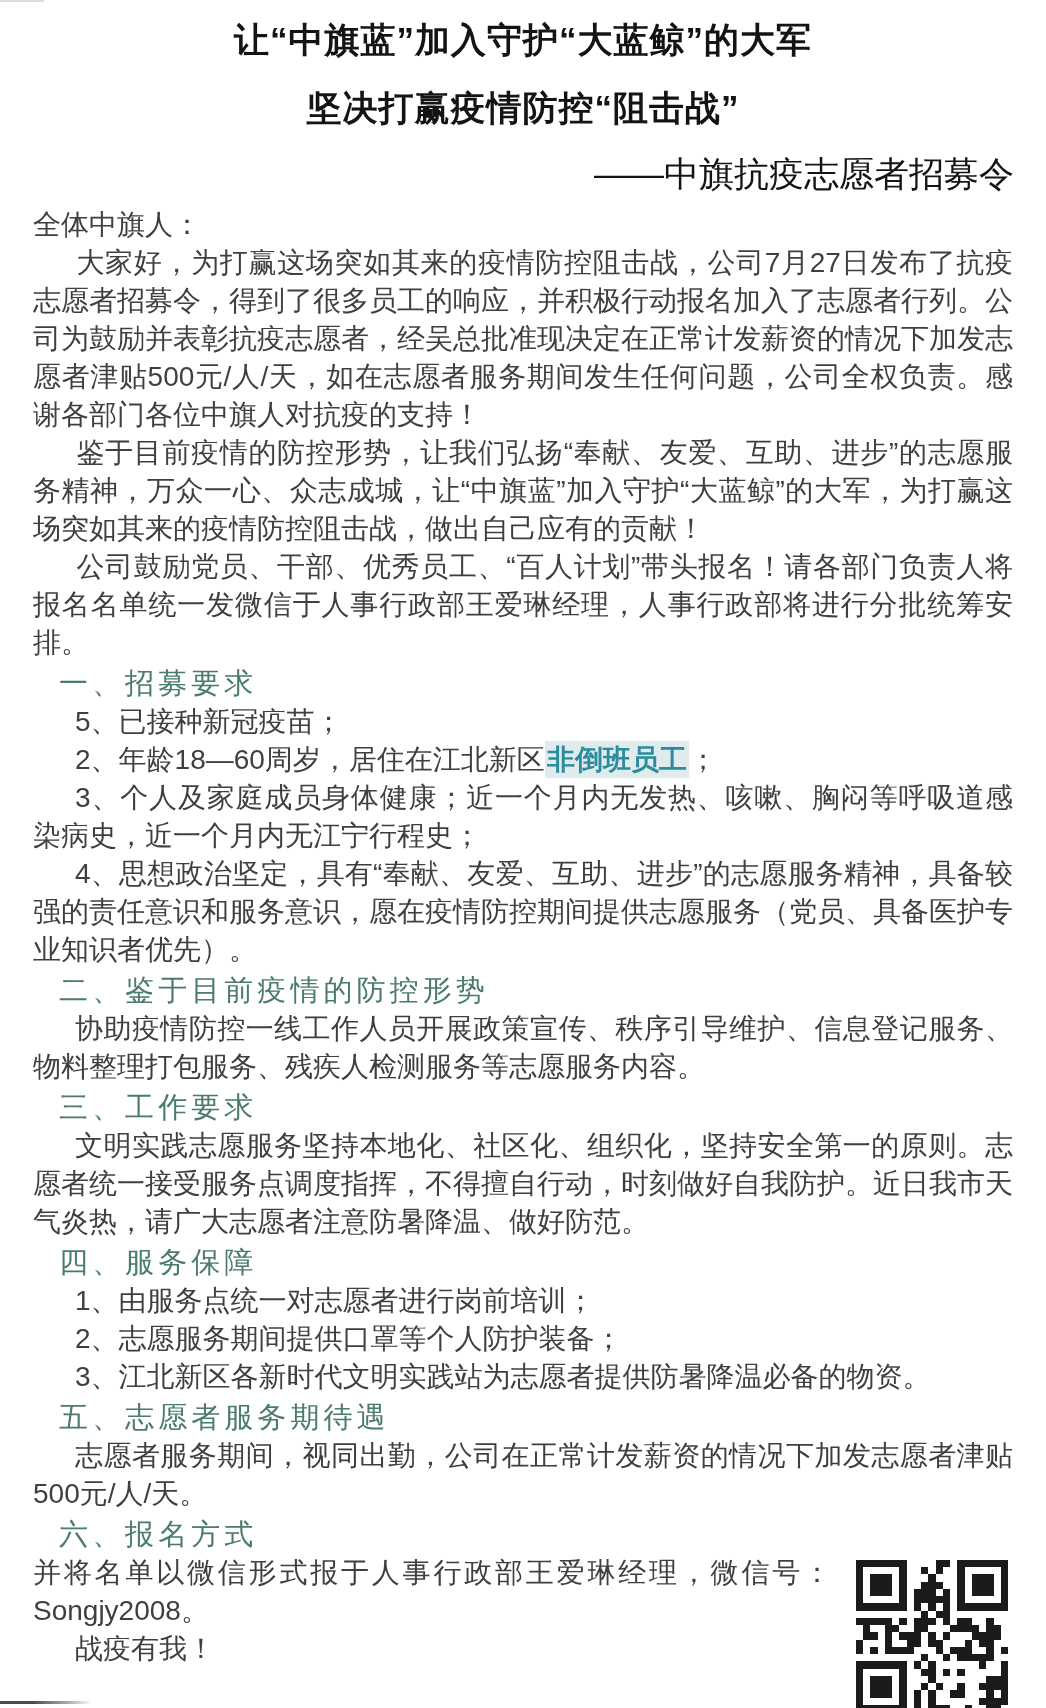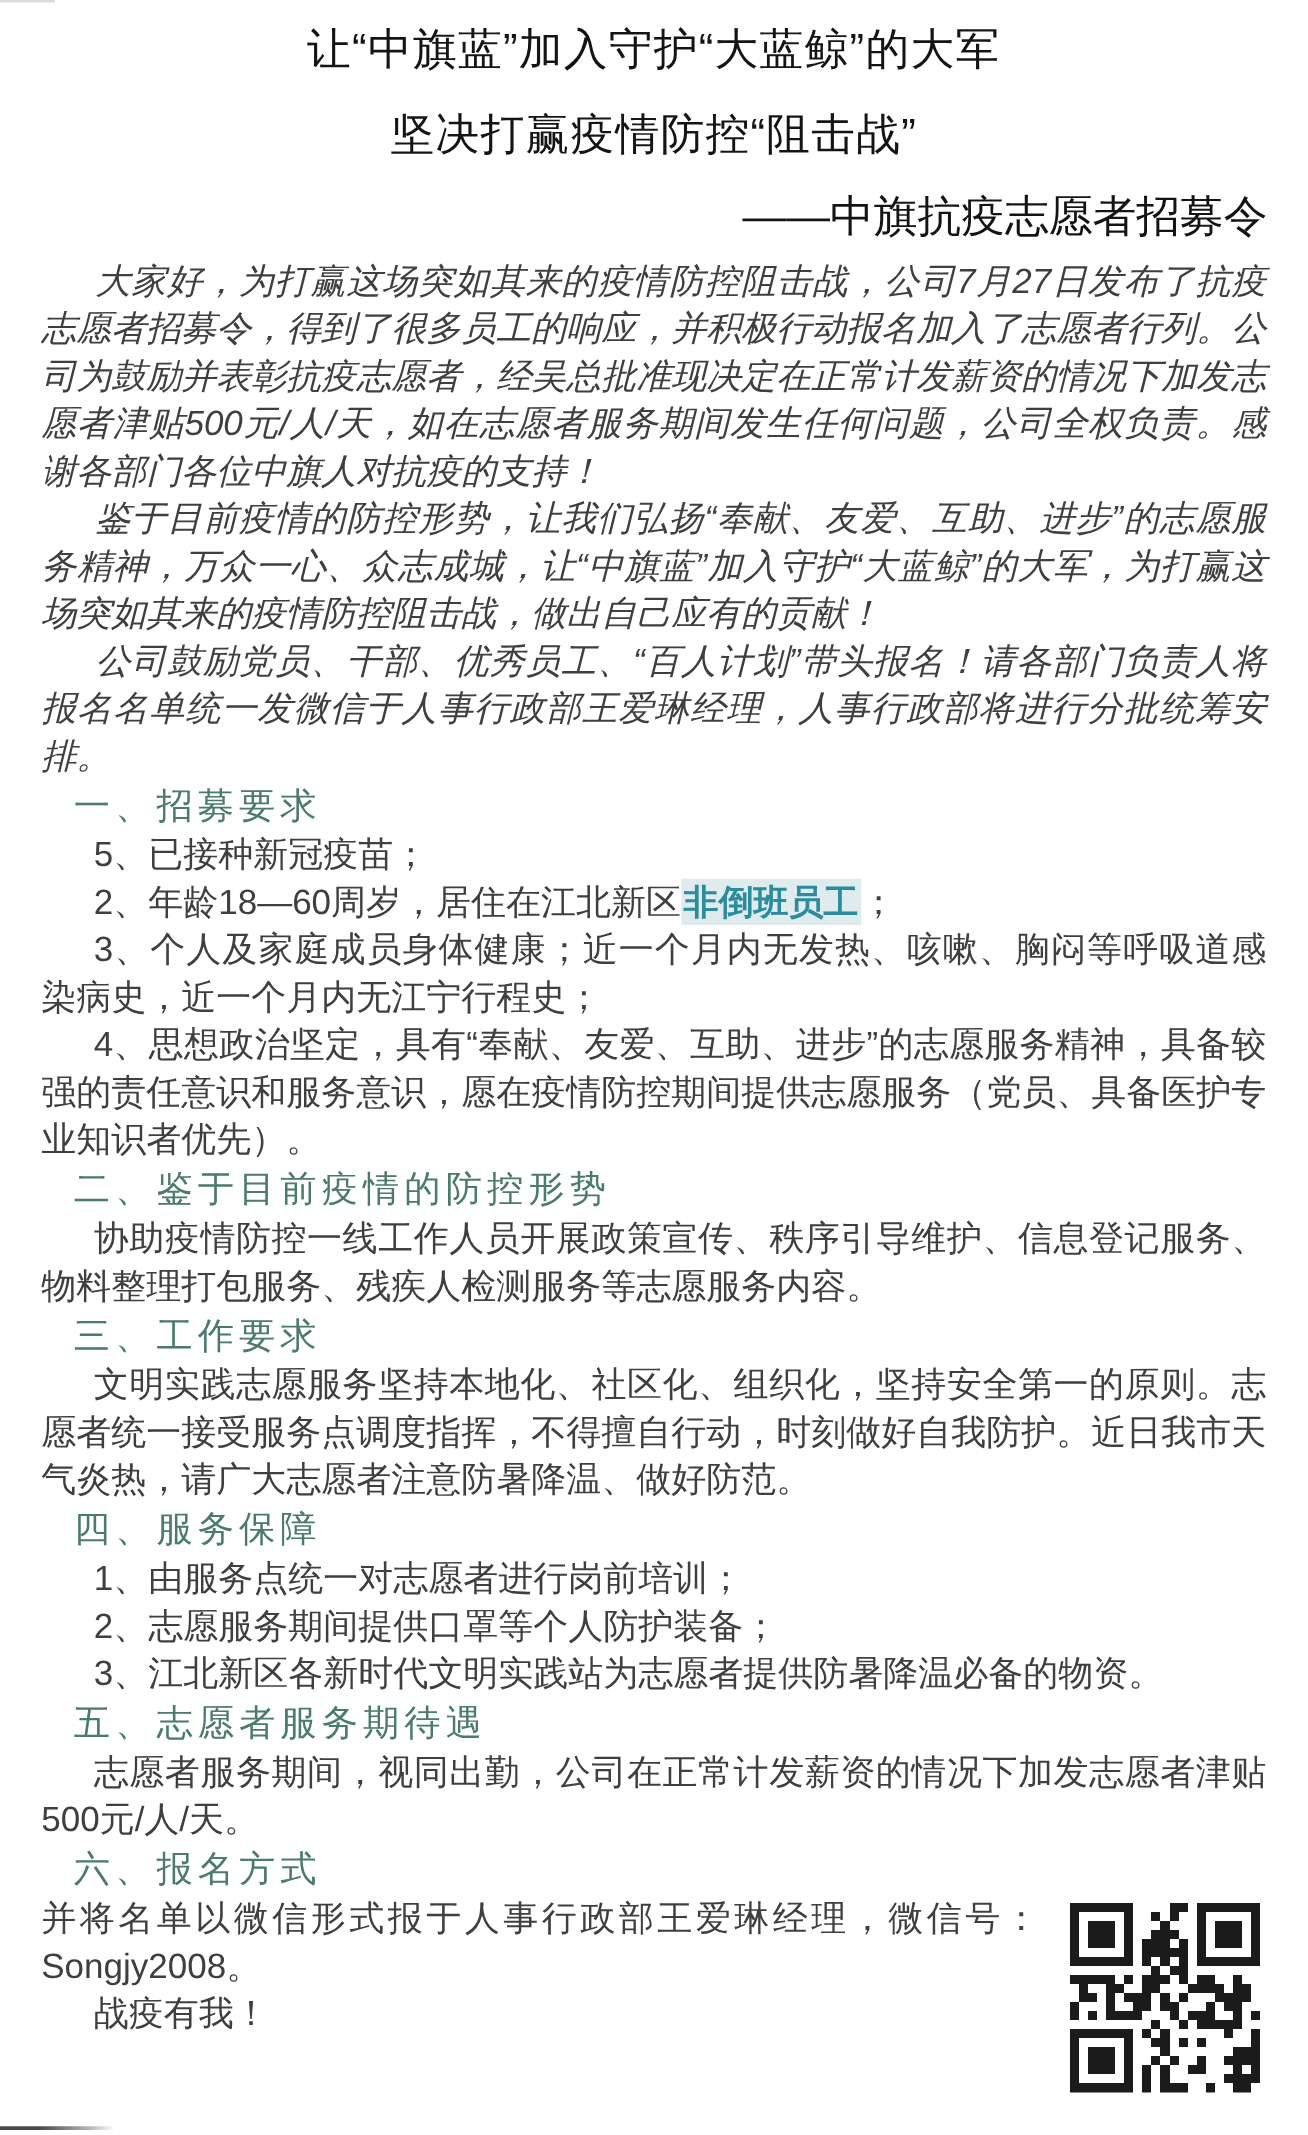--- a/index.html
+++ b/index.html
@@ -11,39 +11,39 @@
     font-family:"Liberation Sans","DejaVu Sans",sans-serif;
     color:#3f3f3f;
     box-sizing:border-box;
     padding-top:16px;
   }
   .doc-title{
     margin:0;
     text-align:center;
     font-size:35px;
     line-height:48px;
-    font-weight:400;
+    font-weight:700;
     color:#141414;
     letter-spacing:1px;
   }
   .doc-title + .doc-title{margin-top:20px;}
   .byline{
     margin:18px 32px 8px 0;
     text-align:right;
     font-size:35px;
     line-height:48px;
     font-weight:400;
     color:#141414;
   }
   .body-area{
     padding:0 33px;
     font-size:28px;
     line-height:38px;
   }
-  .para{margin:0;text-indent:1.55em;text-align:justify;font-style:italic;}
+  .para{margin:0;text-indent:1.55em;text-align:justify;}
   .salutation{margin:0;text-indent:0;}
   .sec-heading{
     margin:2px 0 0 0;
     padding-left:26px;
     font-size:29px;
     line-height:39px;
     font-weight:400;
     letter-spacing:0.14em;
     color:#4a7b6b;
   }
@@ -82,20 +82,21 @@
 
   <div class="artifact-top-left"></div>
 
   <h1 class="doc-title">让“中旗蓝”加入守护“大蓝鲸”的大军</h1>
   <h1 class="doc-title">坚决打赢疫情防控“阻击战”</h1>
 
   <div class="byline">——中旗抗疫志愿者招募令</div>
 
   <div class="body-area">
 
+    <p class="salutation">全体中旗人：</p>
 
     <p class="para">大家好，为打赢这场突如其来的疫情防控阻击战，公司7月27日发布了抗疫志愿者招募令，得到了很多员工的响应，并积极行动报名加入了志愿者行列。公司为鼓励并表彰抗疫志愿者，经吴总批准现决定在正常计发薪资的情况下加发志愿者津贴500元/人/天，如在志愿者服务期间发生任何问题，公司全权负责。感谢各部门各位中旗人对抗疫的支持！</p>
     <p class="para">鉴于目前疫情的防控形势，让我们弘扬“奉献、友爱、互助、进步”的志愿服务精神，万众一心、众志成城，让“中旗蓝”加入守护“大蓝鲸”的大军，为打赢这场突如其来的疫情防控阻击战，做出自己应有的贡献！</p>
     <p class="para">公司鼓励党员、干部、优秀员工、“百人计划”带头报名！请各部门负责人将报名名单统一发微信于人事行政部王爱琳经理，人事行政部将进行分批统筹安排。</p>
 
     <h2 class="sec-heading">一、招募要求</h2>
     <p class="item">5、已接种新冠疫苗；</p>
     <p class="item"><span>2、年龄18—60周岁，居住在江北新区</span><span class="hl">非倒班员工</span><span>；</span></p>
     <p class="item">3、个人及家庭成员身体健康；近一个月内无发热、咳嗽、胸闷等呼吸道感染病史，近一个月内无江宁行程史；</p>
     <p class="item">4、思想政治坚定，具有“奉献、友爱、互助、进步”的志愿服务精神，具备较强的责任意识和服务意识，愿在疫情防控期间提供志愿服务（党员、具备医护专业知识者优先）。</p>

